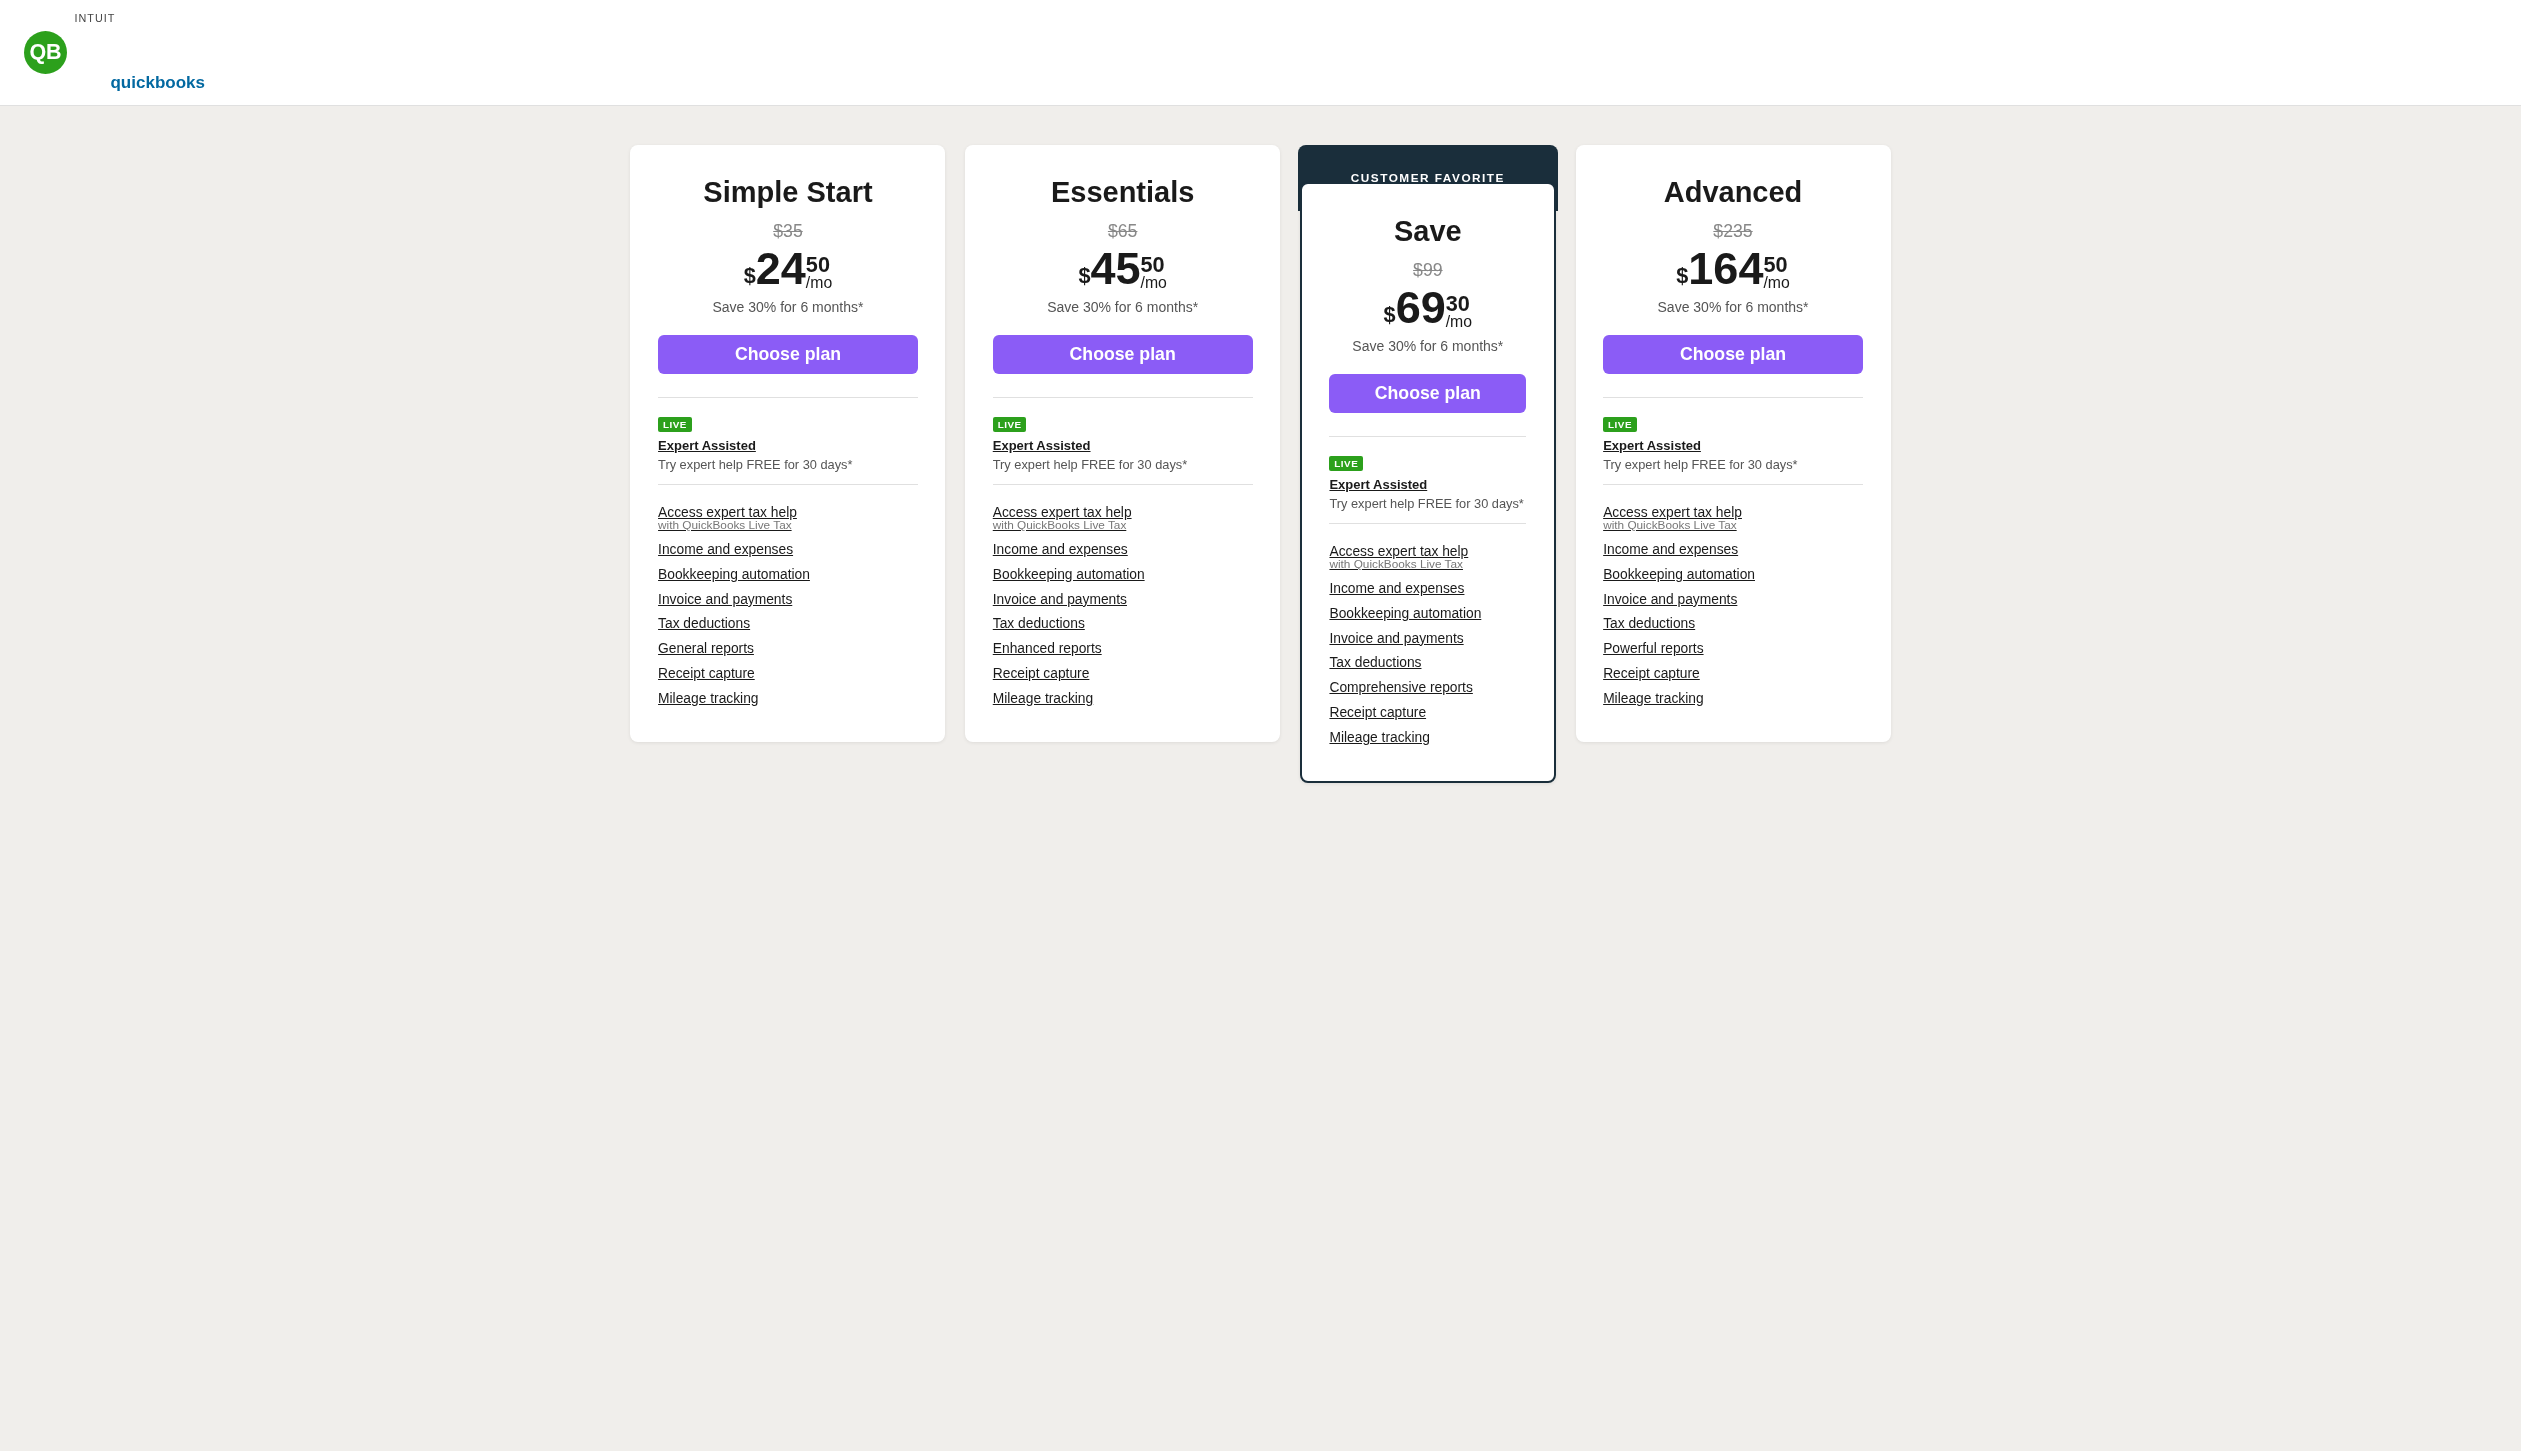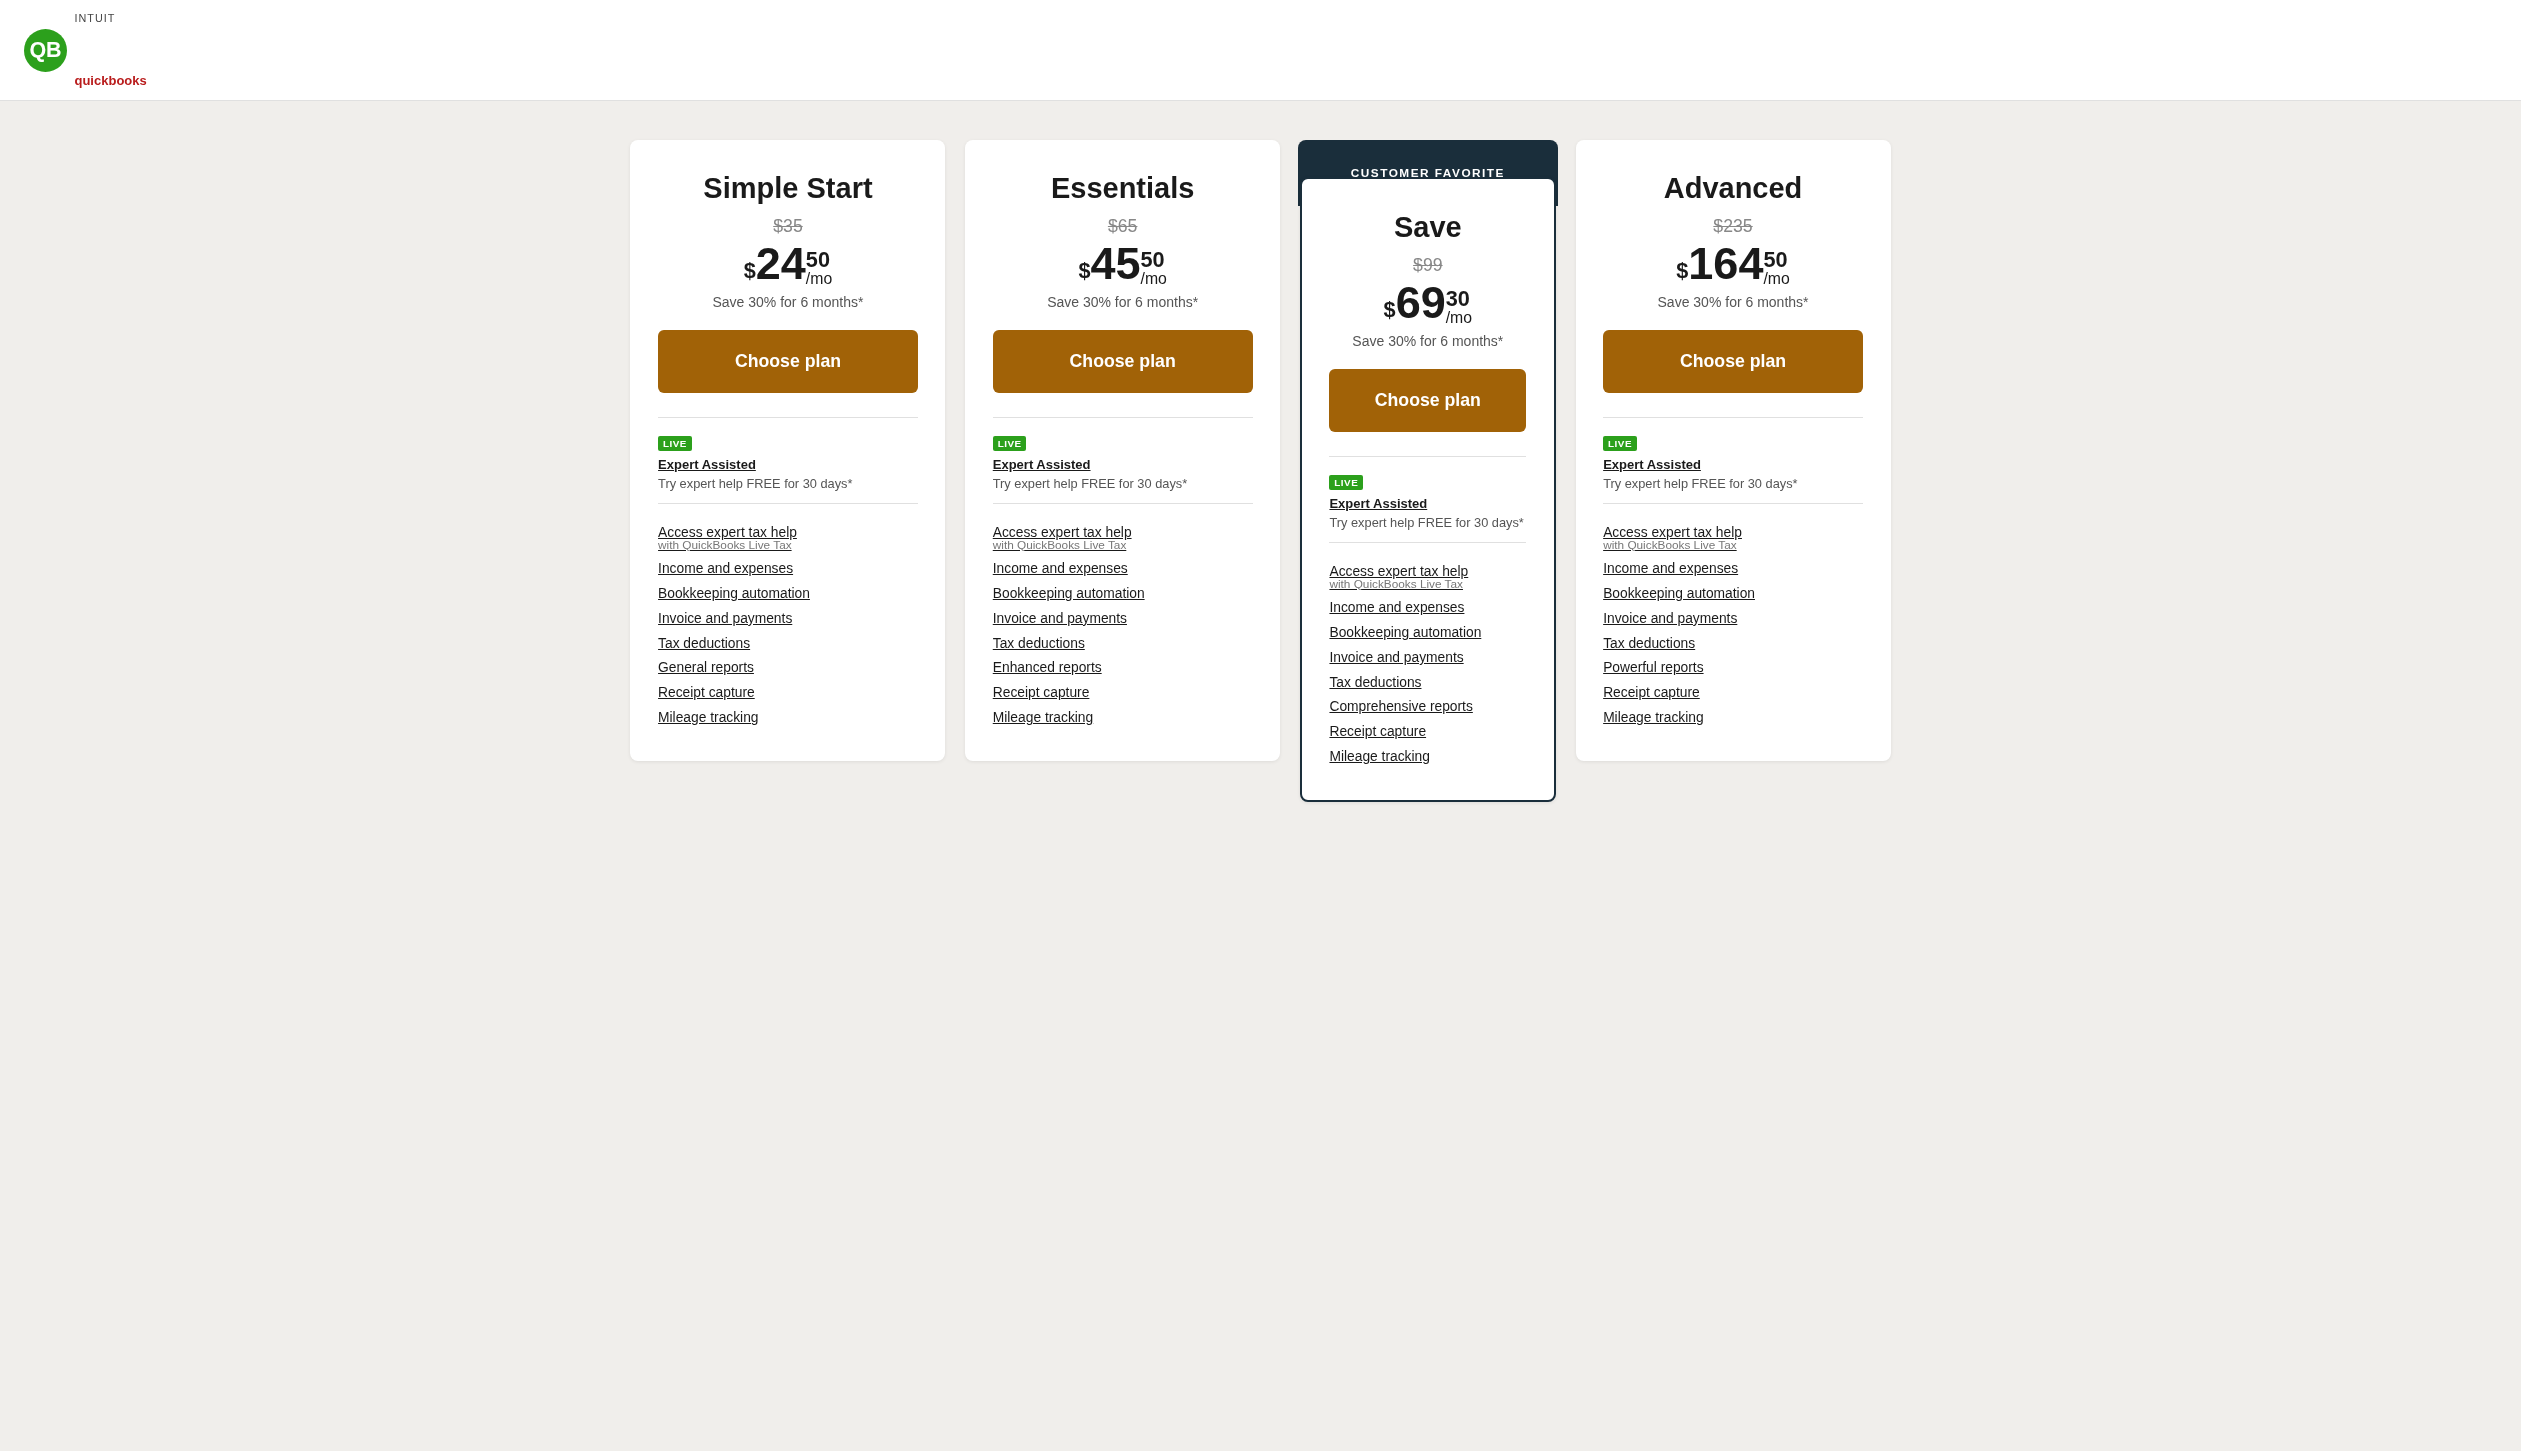--- a/index.html
+++ b/index.html
@@ -31,23 +31,24 @@
       gap: 48px;
     }
     .logo-intuit {
       font-size: 10.8px;
       color: #444;
       font-weight: 400;
       letter-spacing: 1px;
       text-transform: uppercase;
     }
     .logo-quickbooks {
-      font-size: 13px;
-      color: #b91c1c;
+      font-size: 17px;
+      color: #0369a1;
       font-weight: 600;
+      margin-left: 36px;
     }
     .main-content {
       padding: 39px 79px;
       display: flex;
       gap: 19.7px;
       justify-content: center;
       align-items: flex-start;
     }
     .plan-card {
       background: white;
@@ -133,25 +134,25 @@
       font-weight: 500;
     }
     .save-text {
       text-align: center;
       font-size: 14px;
       color: #555;
       margin-bottom: 19.7px;
     }
     .choose-plan-btn {
       width: 100%;
-      background: #a16207;
+      background: #8b5cf6;
       color: white;
       border: none;
       border-radius: 5.9px;
-      padding: 21px;
+      padding: 9px;
       font-size: 17.7px;
       font-weight: 600;
       cursor: pointer;
       margin-bottom: 23.6px;
     }
     .divider {
       border: none;
       border-top: 1px solid #e0e0e0;
       margin-bottom: 15.8px;
     }

